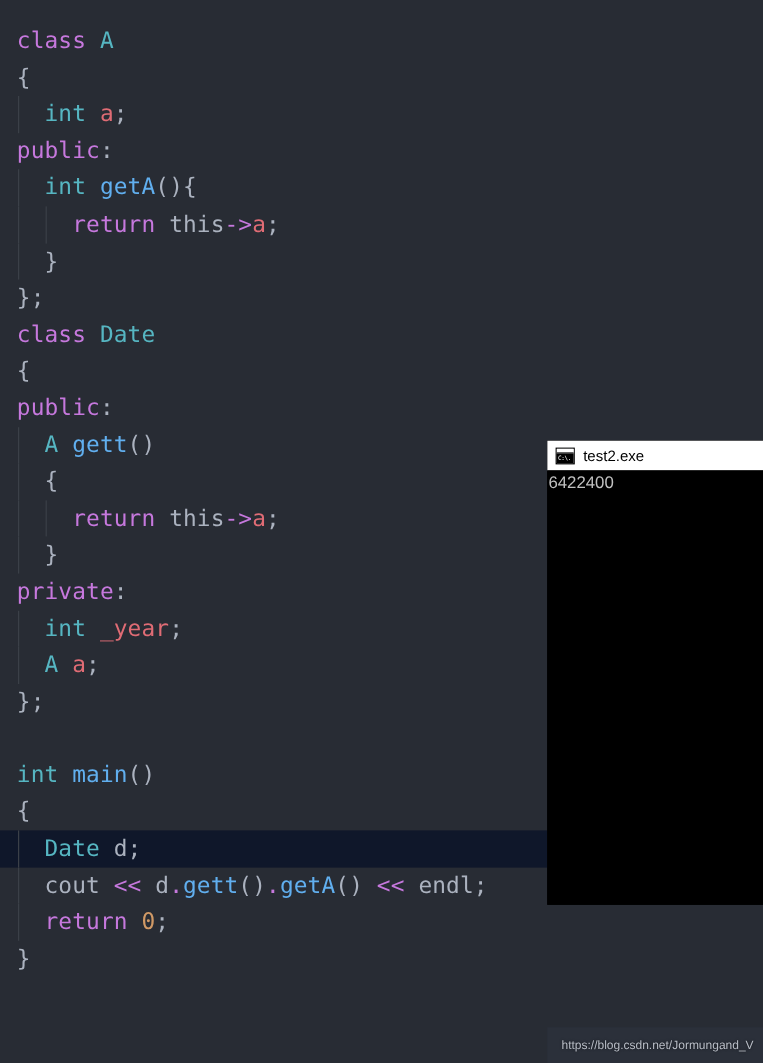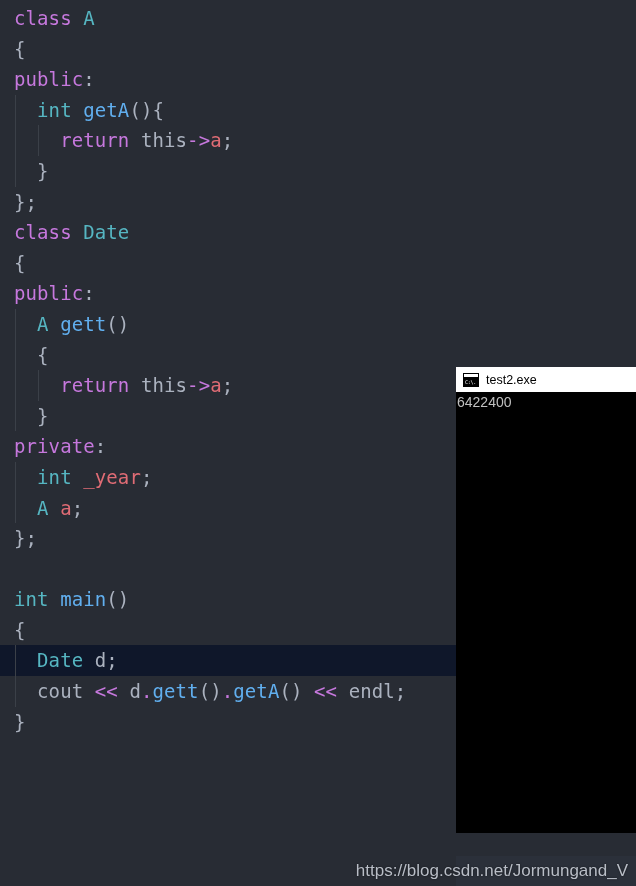--- a/index.html
+++ b/index.html
@@ -11,21 +11,21 @@
     position:relative;
   }
   
   #editor{
     position:absolute;left:0;top:0;width:636px;height:886px;
     background:#282c34;
     padding:0;
     box-sizing:border-box;
   }
   .code-area{
-    position:absolute;left:0;top:0;width:636px;
+    position:absolute;left:0;top:16px;width:636px;
     padding-top:3px;
   }
   .line{
     position:relative;
     height:30.6px;
     line-height:30.6px;
     font-size:19px;
     white-space:pre;
     padding-left:14px;
     color:#abb2bf;
@@ -52,21 +52,21 @@
   .var{color:#e06c75;}     
   .pl{color:#abb2bf;}      
   .op{color:#c678dd;}      
   .num{color:#d19a66;}     
   .punc{color:#abb2bf;}
 
   
   #console{
     position:absolute;
     left:456px;top:367px;
-    width:180px;height:466px;
+    width:180px;height:387px;
     background:#000;
     box-sizing:border-box;
     overflow:hidden;
   }
   #console-titlebar{
     height:25px;
     background:#ffffff;
     display:flex;align-items:center;
     padding-left:7px;
     box-sizing:border-box;
@@ -121,36 +121,37 @@
     left:0;bottom:0;
     width:636px;height:30px;
     display:flex;align-items:center;justify-content:flex-end;
     padding-right:8px;
     box-sizing:border-box;
     background:transparent;
     pointer-events:none;
   }
   #watermark-text{
     font-family:"Liberation Sans","DejaVu Sans",sans-serif;
-    font-size:17px;
+    font-size:10px;
     color:#b9bec7;
     text-shadow:0 0 2px rgba(0,0,0,.6);
   }
   #watermark-bg{
     position:absolute;left:456px;bottom:0;width:180px;height:30px;
     background:#2b303a;
   }
 </style>
 </head>
 <body>
 
 <div id="editor">
   <div class="code-area" id="code-area">
       <div class="line"><span></span><span class="kw">class</span><span class="pl"> </span><span class="type">A</span></div>
       <div class="line"><span></span><span class="punc">{</span></div>
+      <div class="line"><span class="guide g1"></span><span>  </span><span class="type">int</span><span class="pl"> </span><span class="var">a</span><span class="punc">;</span></div>
       <div class="line"><span></span><span class="kw">public</span><span class="punc">:</span></div>
       <div class="line"><span class="guide g1"></span><span>  </span><span class="type">int</span><span class="pl"> </span><span class="fn">getA</span><span class="punc">(){</span></div>
       <div class="line"><span class="guide g1"></span><span class="guide g2"></span><span>    </span><span class="kw">return</span><span class="pl"> </span><span class="pl">this</span><span class="op">-&gt;</span><span class="var">a</span><span class="punc">;</span></div>
       <div class="line"><span class="guide g1"></span><span>  </span><span class="punc">}</span></div>
       <div class="line"><span></span><span class="punc">};</span></div>
       <div class="line"><span></span><span class="kw">class</span><span class="pl"> </span><span class="type">Date</span></div>
       <div class="line"><span></span><span class="punc">{</span></div>
       <div class="line"><span></span><span class="kw">public</span><span class="punc">:</span></div>
       <div class="line"><span class="guide g1"></span><span>  </span><span class="type">A</span><span class="pl"> </span><span class="fn">gett</span><span class="punc">()</span></div>
       <div class="line"><span class="guide g1"></span><span>  </span><span class="punc">{</span></div>
@@ -158,20 +159,21 @@
       <div class="line"><span class="guide g1"></span><span>  </span><span class="punc">}</span></div>
       <div class="line"><span></span><span class="kw">private</span><span class="punc">:</span></div>
       <div class="line"><span class="guide g1"></span><span>  </span><span class="type">int</span><span class="pl"> </span><span class="var">_year</span><span class="punc">;</span></div>
       <div class="line"><span class="guide g1"></span><span>  </span><span class="type">A</span><span class="pl"> </span><span class="var">a</span><span class="punc">;</span></div>
       <div class="line"><span></span><span class="punc">};</span></div>
       <div class="line"><span></span> </div>
       <div class="line"><span></span><span class="type">int</span><span class="pl"> </span><span class="fn">main</span><span class="punc">()</span></div>
       <div class="line"><span></span><span class="punc">{</span></div>
       <div class="line hl"><span class="guide g1"></span><span>  </span><span class="type">Date</span><span class="pl"> </span><span class="pl">d</span><span class="punc">;</span></div>
       <div class="line"><span class="guide g1"></span><span>  </span><span class="pl">cout</span><span class="pl"> </span><span class="op">&lt;&lt;</span><span class="pl"> d</span><span class="op">.</span><span class="fn">gett</span><span class="punc">()</span><span class="op">.</span><span class="fn">getA</span><span class="punc">()</span><span class="pl"> </span><span class="op">&lt;&lt;</span><span class="pl"> endl;</span></div>
+      <div class="line"><span class="guide g1"></span><span>  </span><span class="kw">return</span><span class="pl"> </span><span class="num">0</span><span class="punc">;</span></div>
       <div class="line"><span></span><span class="punc">}</span></div>
     </div>
 </div>
 
 <div id="console">
   <div id="console-titlebar">
     <span id="console-icon">
       <span class="bar"></span>
       <span class="scr">C:\.</span>
     </span>

